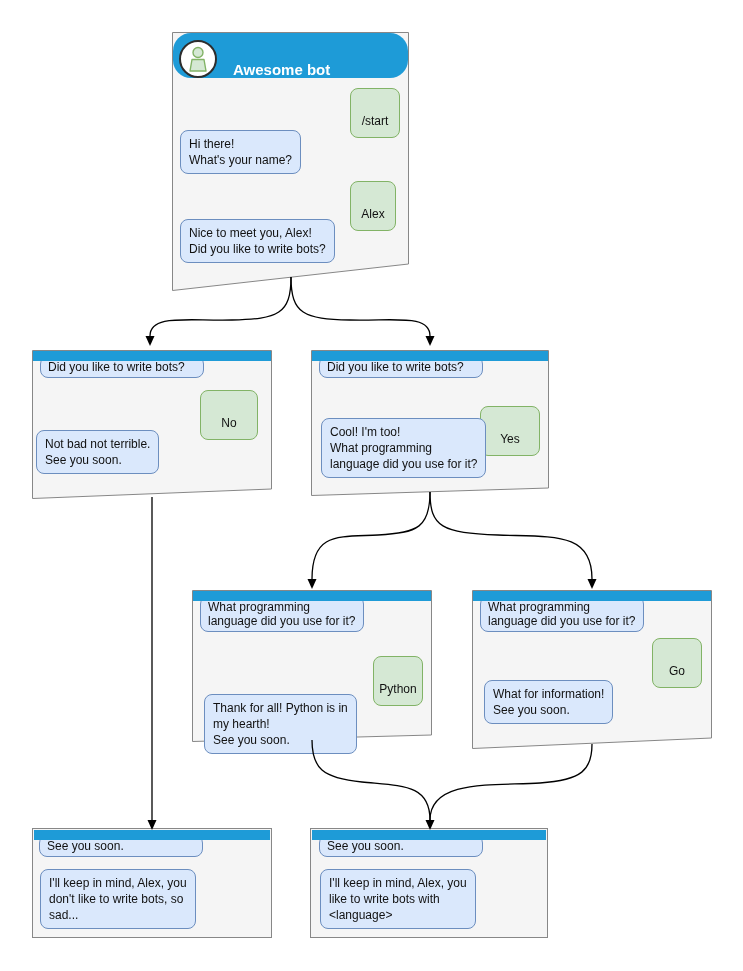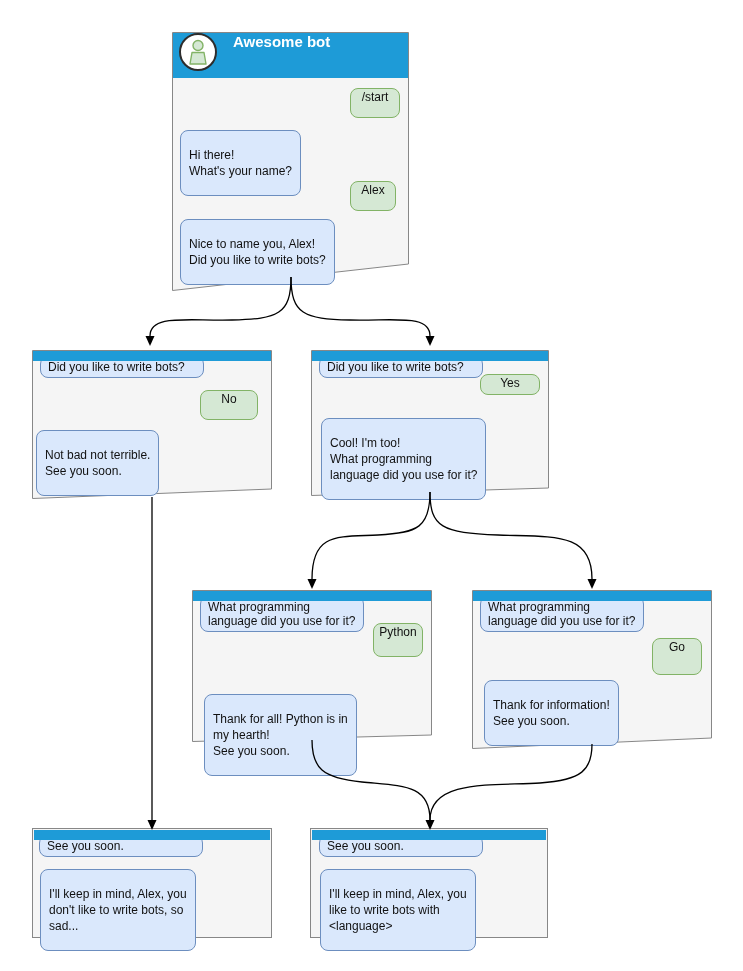--- a/index.html
+++ b/index.html
@@ -4,31 +4,31 @@
 <style>
   html,body{margin:0;padding:0;background:#ffffff;}
   #canvas{position:relative;width:743px;height:971px;background:#ffffff;overflow:hidden;
           font-family:"Liberation Sans","DejaVu Sans",sans-serif;}
   .window{position:absolute;}
   .frame{position:absolute;left:0;top:0;display:block;}
   .rect-window{position:absolute;background:var(--window_bg,#F5F5F5);
                border:1px solid var(--window_border,#878787);box-sizing:border-box;}
   .titlebar{position:absolute;left:1px;right:1px;top:1px;height:10px;
             background:var(--header_blue,#1E9BD7);z-index:2;}
-  .titlebar.main{height:45px;display:flex;align-items:flex-start;z-index:2;}
+  .titlebar.main{height:45px;display:flex;align-items:flex-end;z-index:2;border-radius:18px;}
   .avatar{width:38px;height:38px;border-radius:50%;background:var(--avatar_bg,#FFFFFF);
           border:2px solid var(--avatar_border,#2D2D2D);box-sizing:border-box;
           margin-left:6px;display:flex;align-items:center;justify-content:center;}
   .bot-title{color:var(--title_text,#FFFFFF);font-weight:bold;font-size:15px;margin-left:16px;}
   .bubble{position:absolute;border-radius:8px;font-size:12px;line-height:16px;
           white-space:pre-line;box-sizing:border-box;z-index:1;color:#111;}
   .bot{background:var(--bot_bubble_bg,#DAE8FC);border:1px solid var(--bot_bubble_border,#6C8EBF);
-       padding:16px 8px;}
+       padding:5px 8px;}
   .user{background:var(--user_bubble_bg,#D5E8D4);border:1px solid var(--user_bubble_border,#82B366);
-        padding:0 4px;text-align:center;}
+        padding:24px 4px;text-align:center;}
   .ctx{padding:3px 7px;line-height:14px;}
   #arrows{position:absolute;left:0;top:0;z-index:5;pointer-events:none;}
 </style>
 </head>
 <body>
 
 <div id="canvas">
 
   <div class="window" style="left:172px;top:32px;width:237px;height:259px">
     <svg class="frame" width="237" height="259" viewBox="0 0 237 259">
@@ -40,69 +40,69 @@
           <circle cx="12" cy="6.5" r="5" fill="#D5E8D4" stroke="#82B366" stroke-width="1.4"></circle>
           <path d="M4,25 L6,13.5 L18,13.5 L20,25 Z" fill="#D5E8D4" stroke="#82B366" stroke-width="1.4" stroke-linejoin="round"></path>
         </svg>
       </div>
       <div class="bot-title">Awesome bot</div>
     </div>
     <div class="bubble user" style="left:178px;top:56px;width:50px;height:30px">/start</div>
     <div class="bubble bot" style="left:8px;top:98px">Hi there!
 What's your name?</div>
     <div class="bubble user" style="left:178px;top:149px;width:46px;height:30px">Alex</div>
-    <div class="bubble bot" style="left:8px;top:187px">Nice to name you, Alex!
+    <div class="bubble bot" style="left:8px;top:187px">Nice to meet you, Alex!
 Did you like to write bots?</div>
   </div>
 
   <div class="window" style="left:32px;top:350px;width:240px;height:149px">
     <svg class="frame" width="240" height="149" viewBox="0 0 240 149">
       <polygon points="0.5,0.5 239.5,0.5 239.5,139 0.5,148.5" fill="#F5F5F5" stroke="#878787" stroke-width="1"></polygon>
     </svg>
     <div class="titlebar"></div>
     <div class="bubble bot ctx" style="left:8px;top:6px;width:164px">Did you like to write bots?</div>
     <div class="bubble user" style="left:168px;top:40px;width:58px;height:30px">No</div>
     <div class="bubble bot" style="left:4px;top:80px">Not bad not terrible.
 See you soon.</div>
   </div>
 
   <div class="window" style="left:311px;top:350px;width:238px;height:146px">
     <svg class="frame" width="238" height="146" viewBox="0 0 238 146">
       <polygon points="0.5,0.5 237.5,0.5 237.5,138 0.5,145.5" fill="#F5F5F5" stroke="#878787" stroke-width="1"></polygon>
     </svg>
     <div class="titlebar"></div>
     <div class="bubble bot ctx" style="left:8px;top:6px;width:164px">Did you like to write bots?</div>
-    <div class="bubble user" style="left:169px;top:24px;width:60px;height:21px">Yes</div>
+    <div class="bubble user" style="left:169px;top:56px;width:60px;height:21px">Yes</div>
     <div class="bubble bot" style="left:10px;top:68px">Cool! I'm too!
 What programming
 language did you use for it?</div>
   </div>
 
   <div class="window" style="left:192px;top:590px;width:240px;height:152px">
     <svg class="frame" width="240" height="152" viewBox="0 0 240 152">
       <polygon points="0.5,0.5 239.5,0.5 239.5,145 0.5,151.5" fill="#F5F5F5" stroke="#878787" stroke-width="1"></polygon>
     </svg>
     <div class="titlebar"></div>
     <div class="bubble bot ctx" style="left:8px;top:6px;width:164px">What programming
 language did you use for it?</div>
-    <div class="bubble user" style="left:181px;top:33px;width:50px;height:34px">Python</div>
+    <div class="bubble user" style="left:181px;top:66px;width:50px;height:34px">Python</div>
     <div class="bubble bot" style="left:12px;top:104px">Thank for all! Python is in
 my hearth!
 See you soon.</div>
   </div>
 
   <div class="window" style="left:472px;top:590px;width:240px;height:159px">
     <svg class="frame" width="240" height="159" viewBox="0 0 240 159">
       <polygon points="0.5,0.5 239.5,0.5 239.5,148 0.5,158.5" fill="#F5F5F5" stroke="#878787" stroke-width="1"></polygon>
     </svg>
     <div class="titlebar"></div>
     <div class="bubble bot ctx" style="left:8px;top:6px;width:164px">What programming
 language did you use for it?</div>
     <div class="bubble user" style="left:180px;top:48px;width:50px;height:37px">Go</div>
-    <div class="bubble bot" style="left:12px;top:90px">Thank for information!
+    <div class="bubble bot" style="left:12px;top:90px">What for information!
 See you soon.</div>
   </div>
 
   <div class="rect-window" style="left:32px;top:828px;width:240px;height:110px">
     <div class="titlebar"></div>
     <div class="bubble bot ctx" style="left:6px;top:6px;width:164px">See you soon.</div>
     <div class="bubble bot" style="left:7px;top:40px">I'll keep in mind, Alex, you
 don't like to write bots, so
 sad...</div>
   </div>

